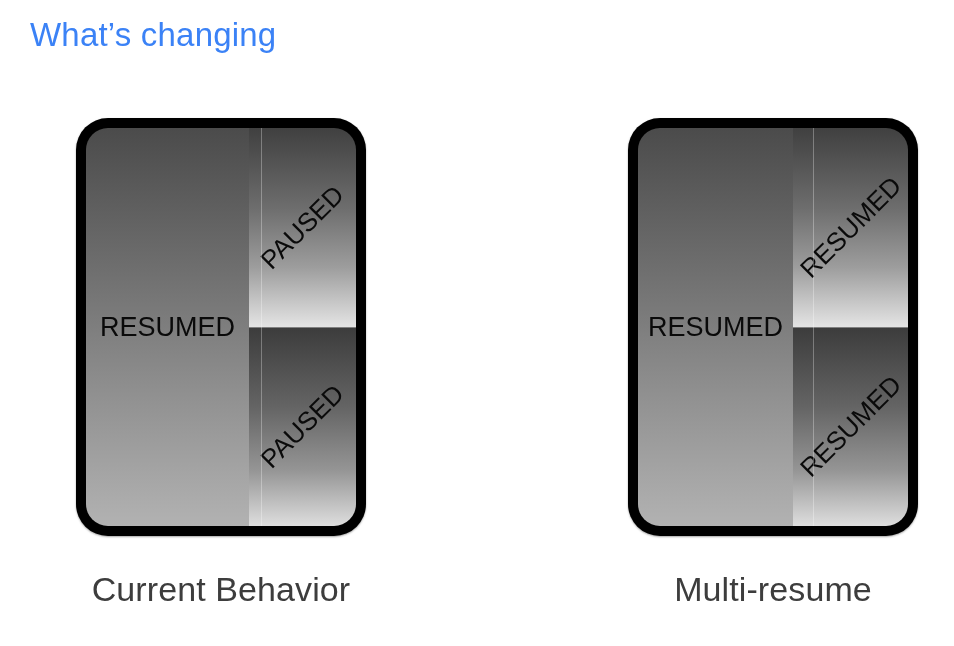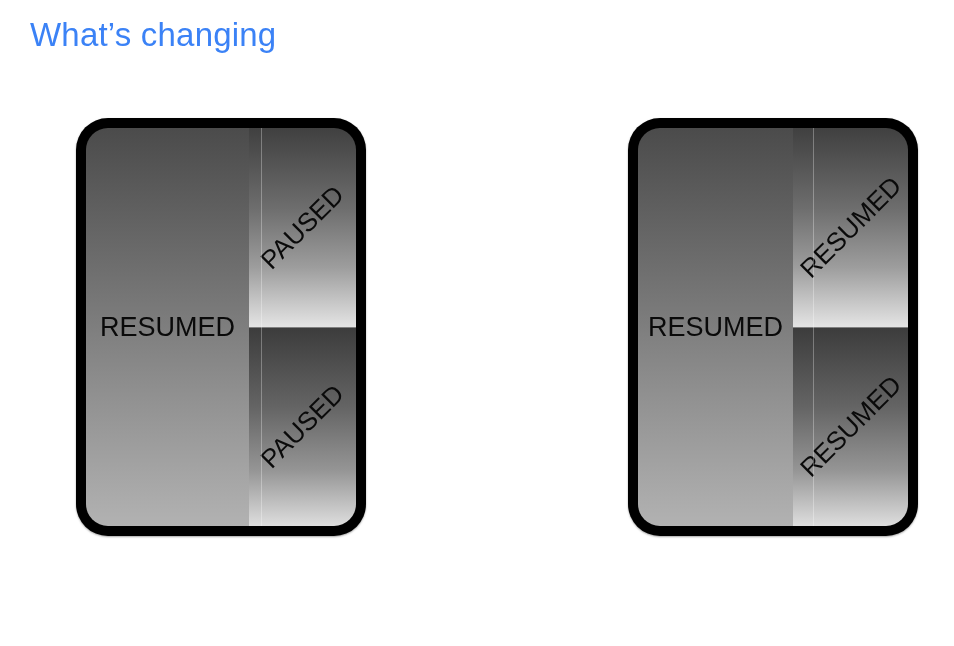--- a/index.html
+++ b/index.html
@@ -171,20 +171,21 @@
           <span class="pane-label pane-label-rotated">PAUSED</span>
         </div>
 
         <div class="seam-horizontal"></div>
       </div>
 
       <div class="seam-vertical"></div>
     </div>
   </div>
 
+  <div class="figure-caption">Current Behavior</div>
 </div>
 
 <div class="figure" id="figure-multi">
 
   <div class="device-frame">
     <div class="device-screen">
 
       <div class="pane-left">
         <span class="pane-label pane-label-horizontal">RESUMED</span>
       </div>
@@ -199,13 +200,14 @@
           <span class="pane-label pane-label-rotated">RESUMED</span>
         </div>
 
         <div class="seam-horizontal"></div>
       </div>
 
       <div class="seam-vertical"></div>
     </div>
   </div>
 
+  <div class="figure-caption">Multi-resume</div>
 </div>
 
 </body></html>

